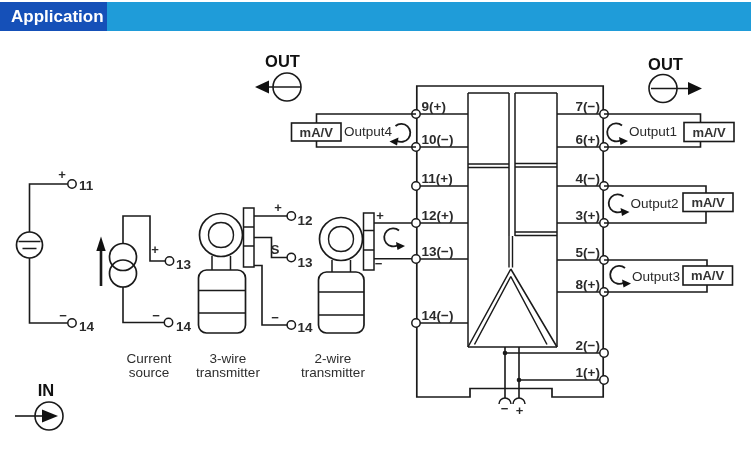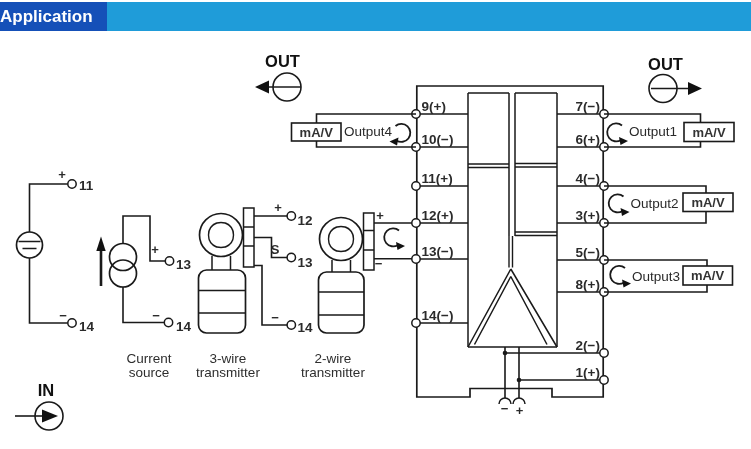--- a/index.html
+++ b/index.html
@@ -1,19 +1,19 @@
 <!DOCTYPE html>
 <html><head>
 <meta charset="utf-8">
 <style>
   html,body{margin:0;padding:0;background:#fff;width:751px;height:449px;overflow:hidden;}
   .stage{position:relative;width:751px;height:449px;font-family:"Liberation Sans",sans-serif;}
   .header{position:absolute;left:0;top:2px;width:751px;height:29px;background:#1f9cd9;}
   .header-title-block{position:absolute;left:0;top:0;width:107px;height:29px;background:#1550b8;
-    color:#fff;font-size:17px;font-weight:bold;line-height:29px;box-sizing:border-box;}
+    color:#fff;font-size:17px;font-weight:bold;line-height:29px;padding-left:11px;box-sizing:border-box;}
   svg{position:absolute;left:0;top:0;}
   .ln{stroke:#1a1a1a;stroke-width:1.6;fill:none;}
   .ln-thin{stroke:#1a1a1a;stroke-width:1.4;fill:none;}
   .term{stroke:#1a1a1a;stroke-width:1.5;fill:#fff;}
   .dot{fill:#1a1a1a;stroke:none;}
   .solid{fill:#111;stroke:none;}
   .meterbox{fill:#fff;stroke:#1a1a1a;stroke-width:1.6;}
   text{font-family:"Liberation Sans",sans-serif;fill:#222;}
   .term-label{font-size:13.5px;font-weight:bold;fill:#2b2b2b;}
   .num{font-size:13.5px;font-weight:bold;fill:#2b2b2b;}

